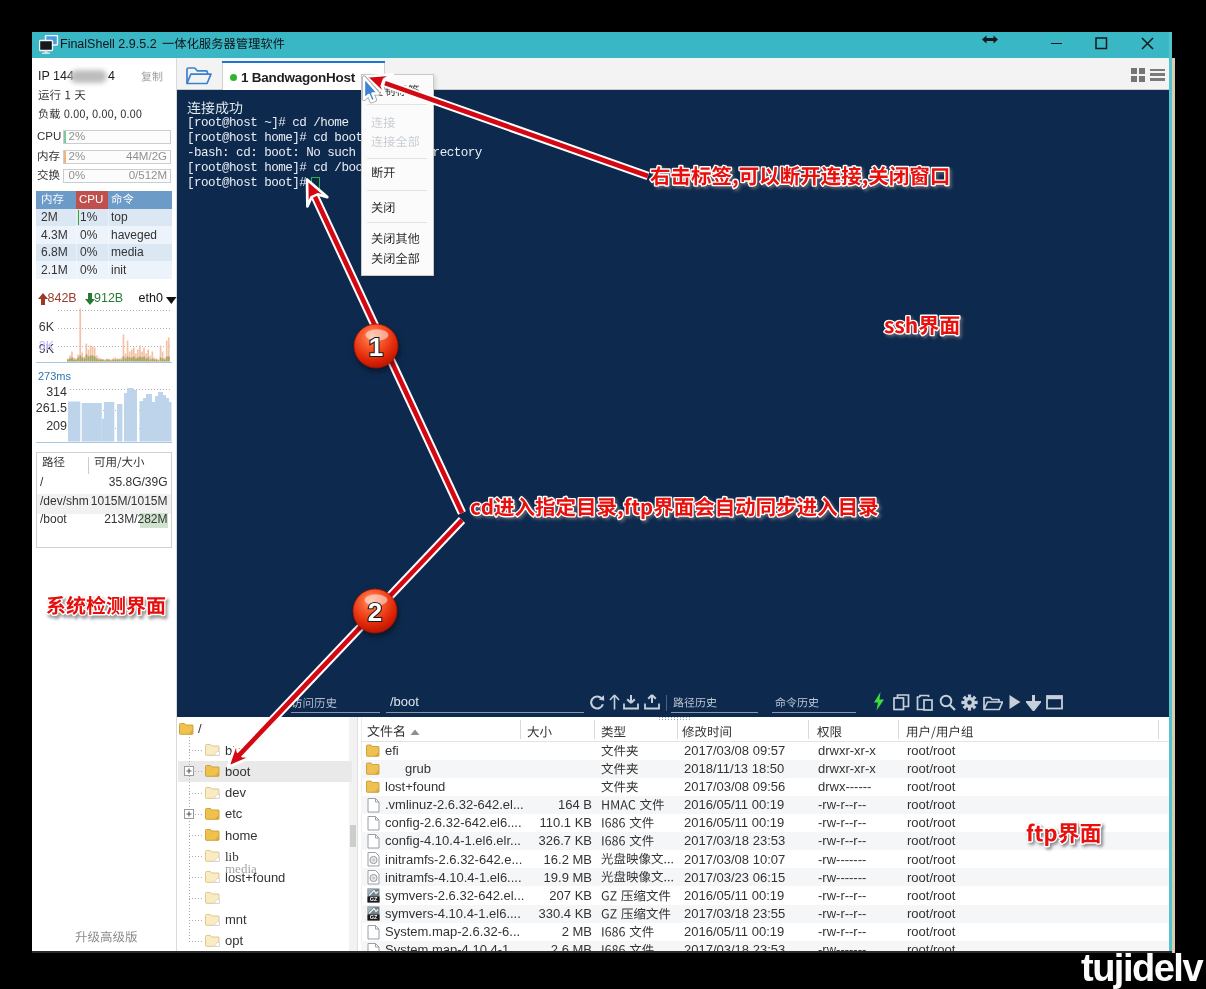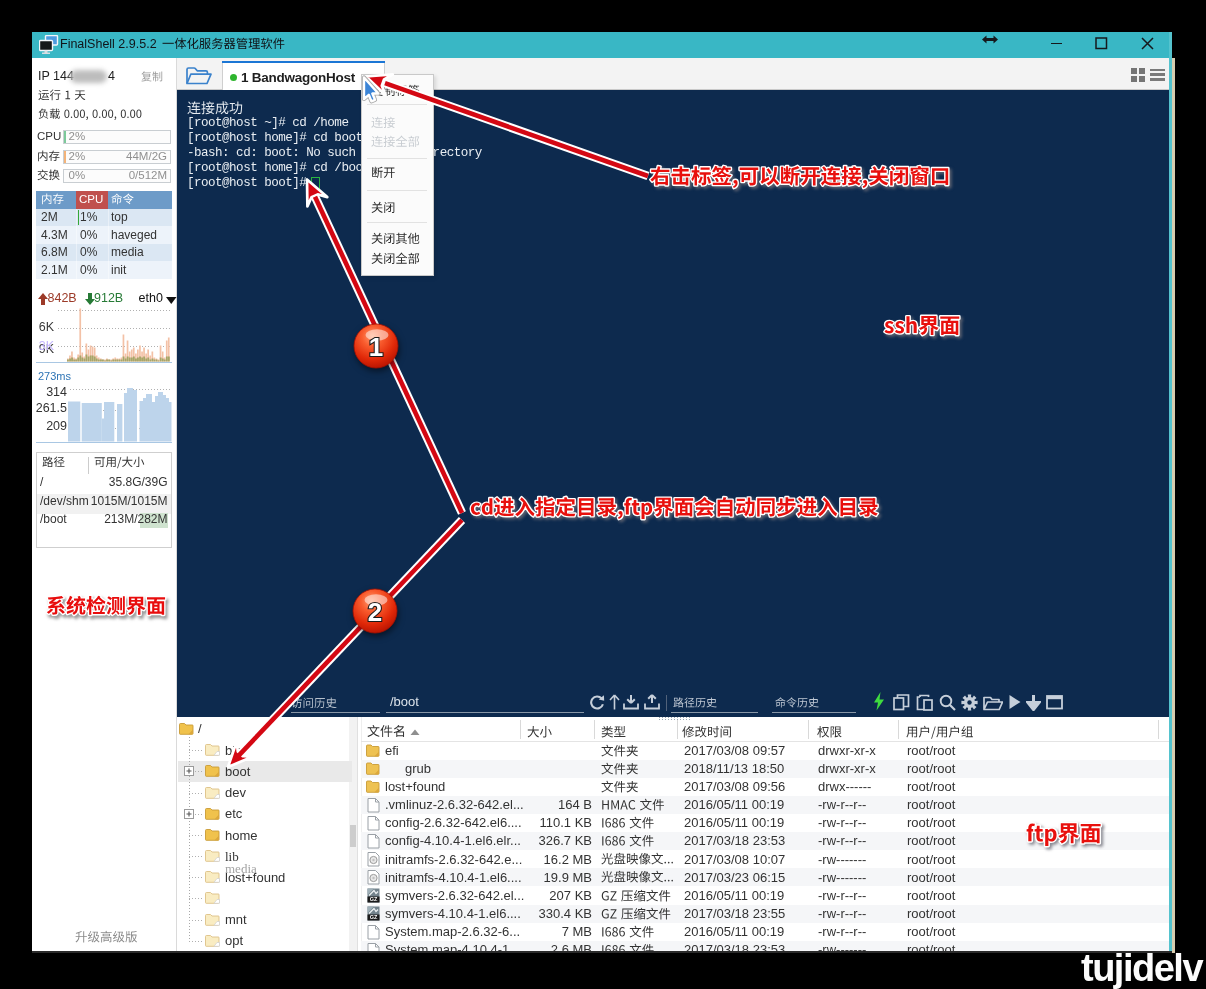--- a/index.html
+++ b/index.html
@@ -888,21 +888,21 @@
     </g>
   </svg>
 <div style="position:absolute;left:684.0px;top:906.93px;font-family:'Liberation Sans',sans-serif;font-size:13.0px;font-weight:400;color:#333;line-height:1;white-space:pre;">2017/03/18 23:55</div>
 <div style="position:absolute;left:818.0px;top:906.93px;font-family:'Liberation Sans',sans-serif;font-size:13.0px;font-weight:400;color:#333;line-height:1;white-space:pre;">-rw-r--r--</div>
 <div style="position:absolute;left:907.0px;top:906.93px;font-family:'Liberation Sans',sans-serif;font-size:13.0px;font-weight:400;color:#333;line-height:1;white-space:pre;">root/root</div>
 <svg style="position:absolute;left:367.0px;top:924.5px" width="13" height="15">
     <path d="M1 0.5 L8.5 0.5 L12 4 L12 14 L1 14 Z" fill="#fff" stroke="#9aa0a6" stroke-width="1"></path>
     <path d="M8.5 0.5 L8.5 4 L12 4" fill="none" stroke="#9aa0a6" stroke-width="1"></path>
   </svg>
 <div style="position:absolute;left:385.0px;top:925.05px;font-family:'Liberation Sans',sans-serif;font-size:13.0px;font-weight:400;color:#333;line-height:1;white-space:pre;">System.map-2.6.32-6...</div>
-<div style="position:absolute;left:472.0px;top:925.05px;width:120px;text-align:right;font-family:'Liberation Sans',sans-serif;font-size:13.0px;font-weight:400;color:#333;line-height:1;white-space:pre;">7 MB</div>
+<div style="position:absolute;left:472.0px;top:925.05px;width:120px;text-align:right;font-family:'Liberation Sans',sans-serif;font-size:13.0px;font-weight:400;color:#333;line-height:1;white-space:pre;">2 MB</div>
 <svg style="position:absolute;left:601.0px;top:921.7px;overflow:visible;" width="55" height="19">
     <g transform="translate(0 14.4) scale(0.01250 -0.01250)" fill="#333">
       <use href="#g69"></use>
       <use href="#g70" x="293"></use>
       <use href="#g71" x="848"></use>
       <use href="#g70" x="1403"></use>
       <use href="#g52" x="2258"></use>
       <use href="#g9" x="3258"></use>
     </g>
   </svg>

